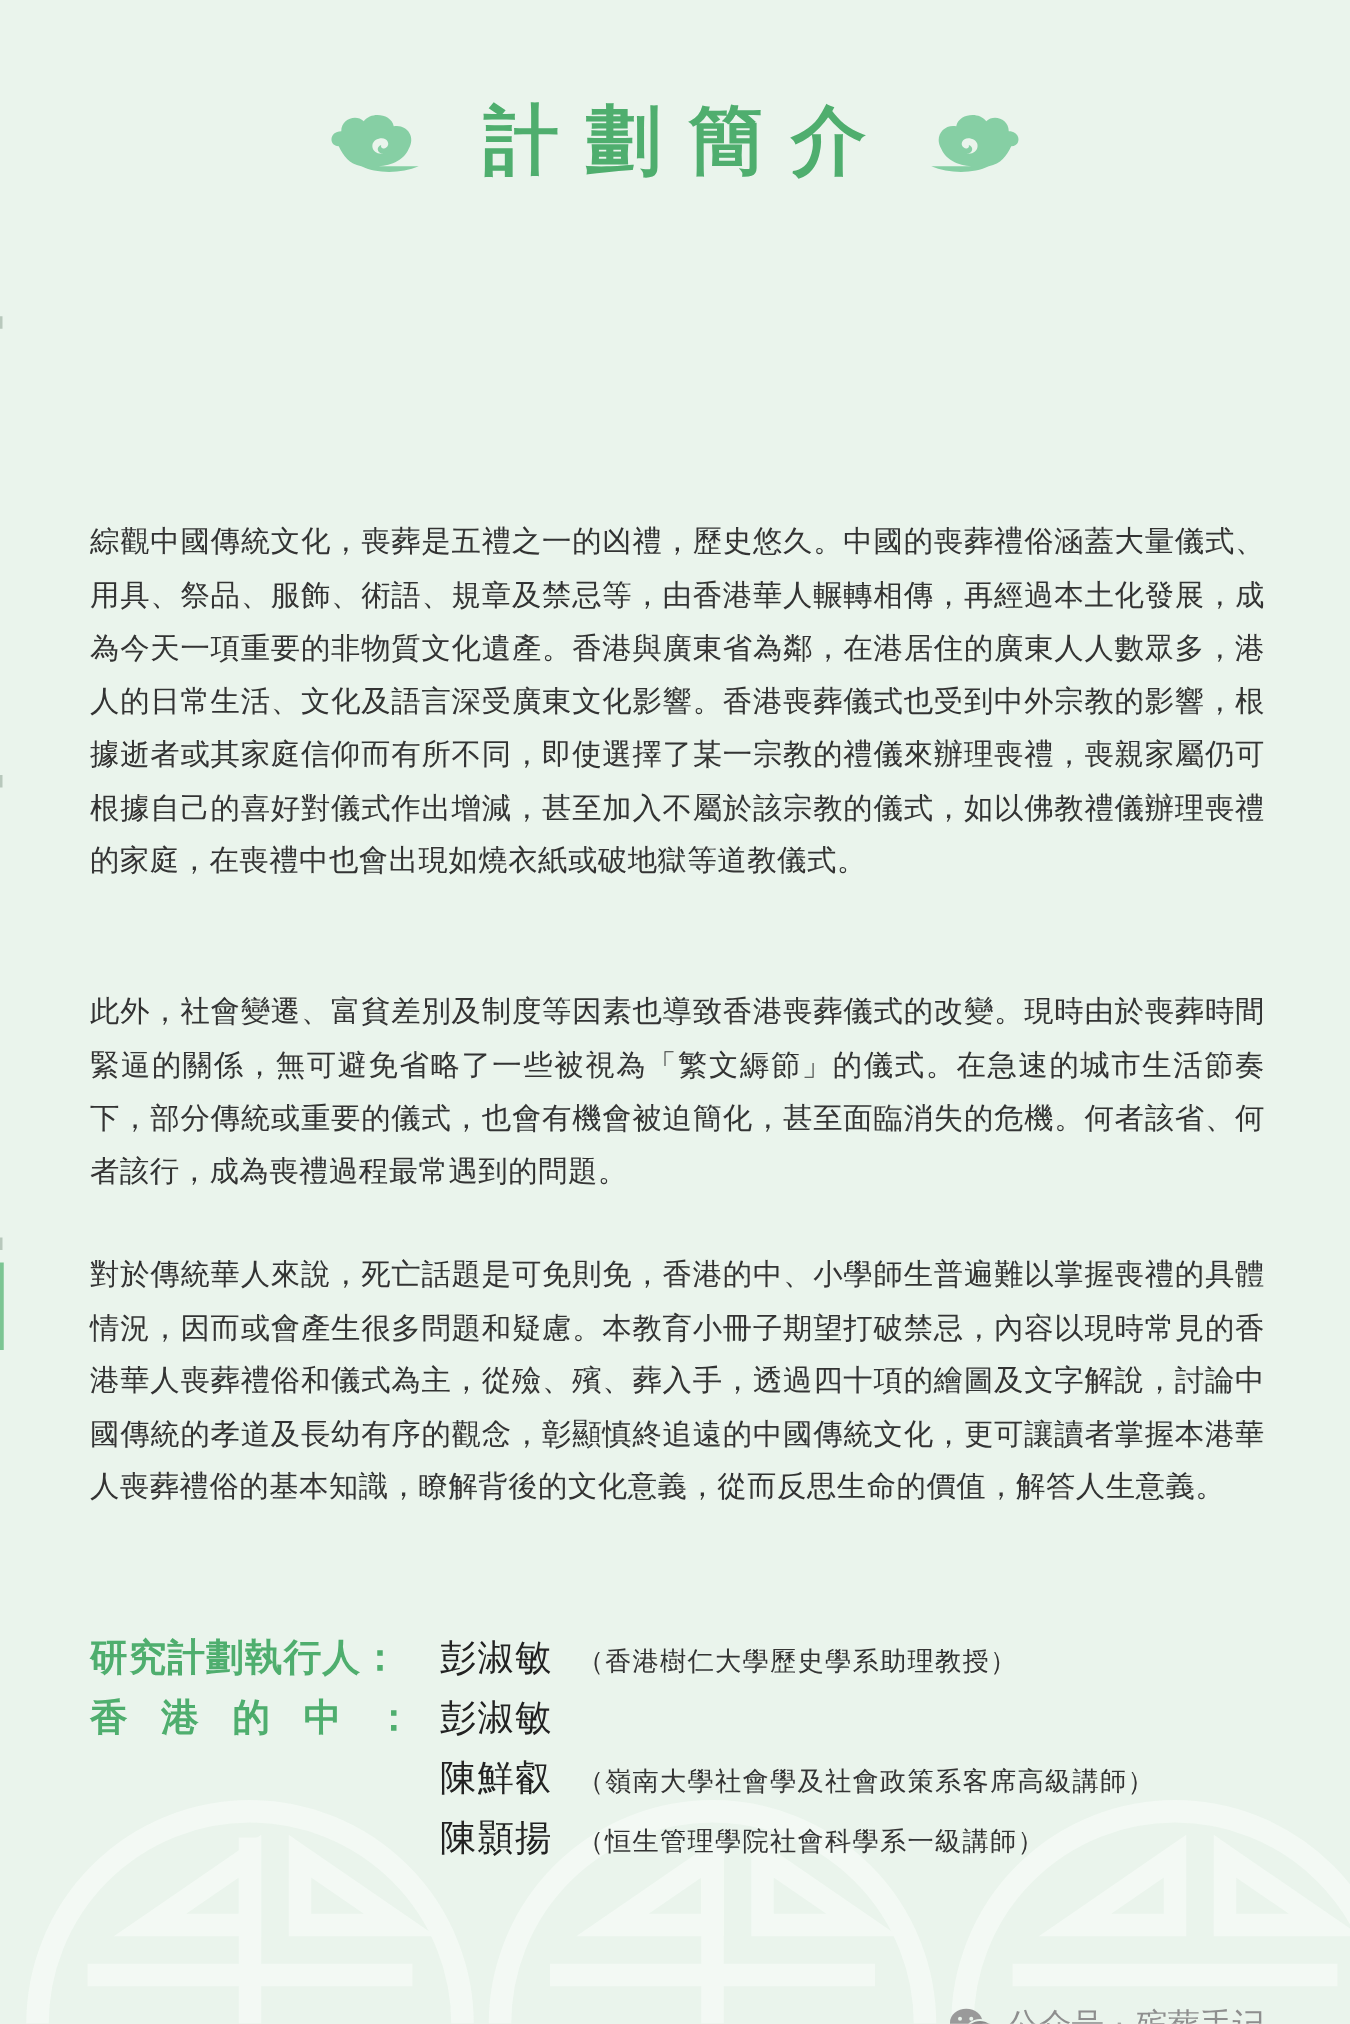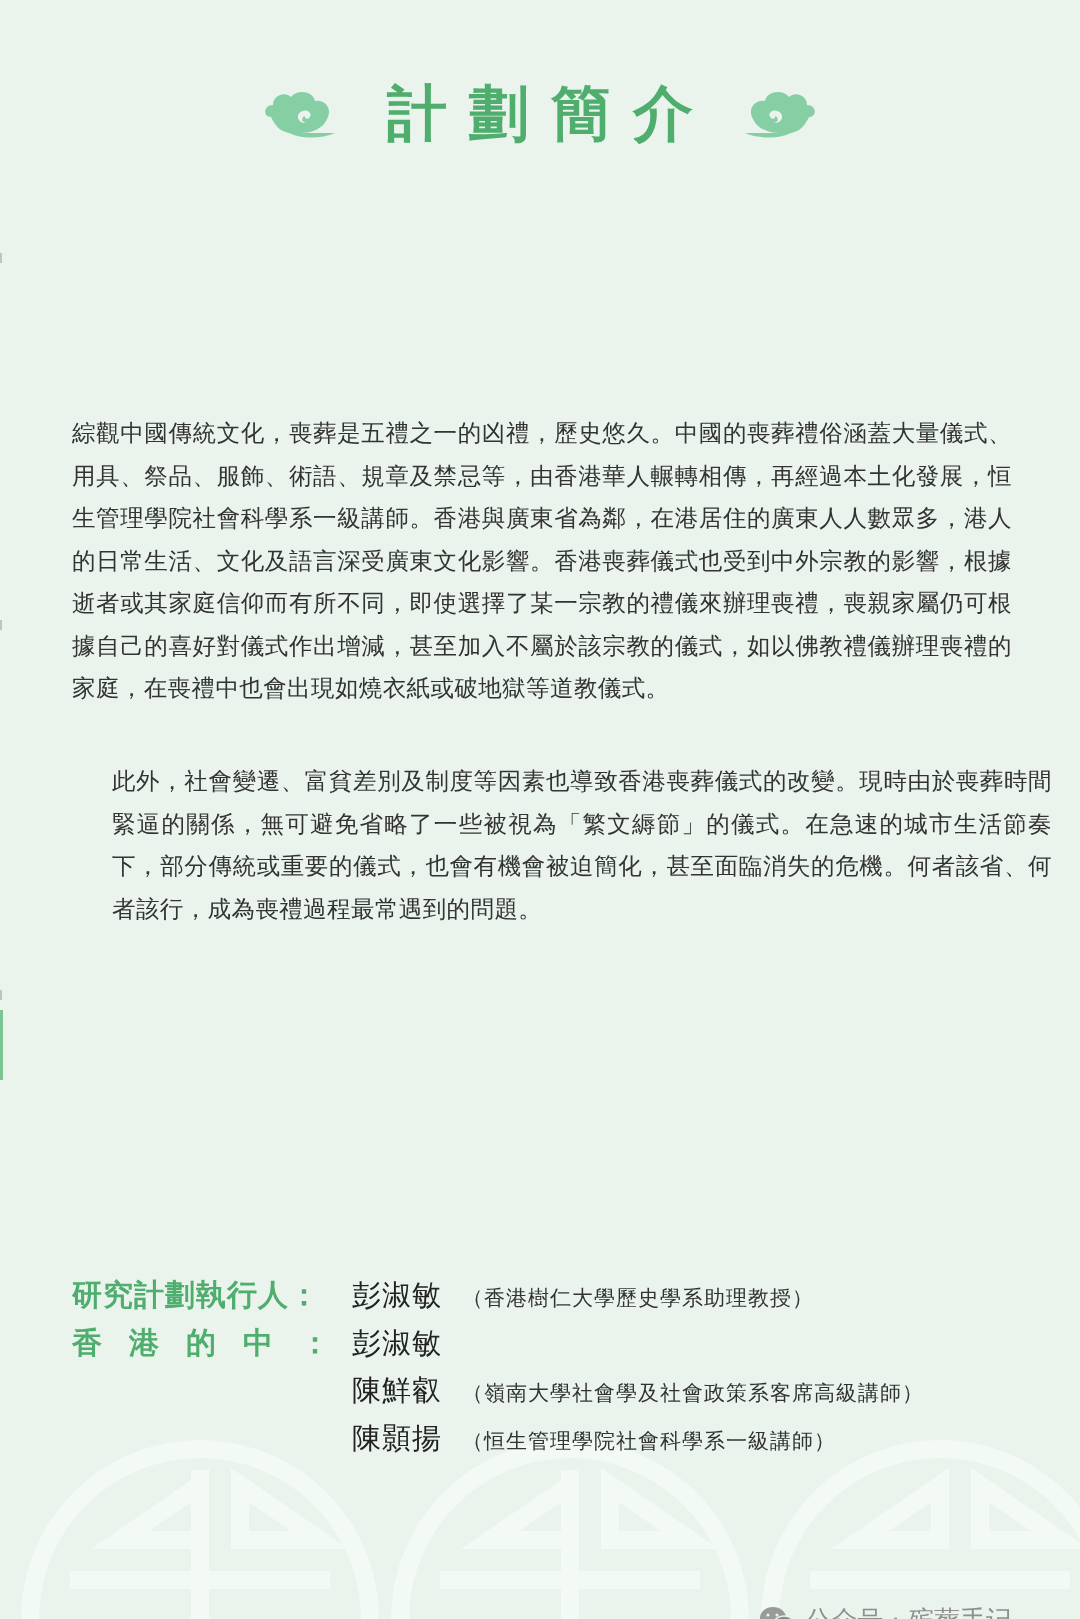--- a/index.html
+++ b/index.html
@@ -28,32 +28,32 @@
   
   .para {
     position: absolute; left: 72px; width: 940px;
     font-size: 23.5px; line-height: 42.5px; color: #333;
     letter-spacing: 0.4px;
     text-align: justify; text-justify: inter-character;
     margin: 0;
   }
   .p1 { top: 206px; }
   .p2 { top: 412px; }
-  .p3 { top: 760px; margin-left: 40px; }
+  .p3 { top: 788px; }
   .p4 { top: 998px; }
 
   
   .credits { position: absolute; left: 72px; top: 1275px; width: 960px; }
   .credit-row { display: flex; align-items: baseline; height: 48px; }
   .credit-label {
     width: 280px; color: #4fae6e; font-weight: bold; font-size: 30px;
     white-space: nowrap; letter-spacing: 1px;
   }
   .credit-label.spaced { letter-spacing: 27px; }
-  .credit-name { font-size: 29px; color: #222; letter-spacing: 1px; }
+  .credit-name { font-size: 29px; color: #222; letter-spacing: 1px; margin-top: 32px; }
   .credit-aff { font-size: 21px; color: #333; margin-left: 20px; letter-spacing: 1px; }
 
   
   .watermark {
     position: absolute; right: 68px; top: 1571px;
     display: flex; align-items: center; gap: 8px;
     color: #8e8e8e; font-size: 26px; margin-top: 32px;
   }
   .wm-icon { width: 38px; height: 30px; }
 
@@ -97,22 +97,23 @@
       <path fill="#86cfa4" d="M10 30 C2 30 2 18 12 18 C12 8 24 4 30 10 C36 2 52 4 54 14 C64 12 72 22 66 32 C62 42 50 46 40 46 L74 46 C60 52 40 52 28 46 C18 44 14 38 10 30 Z"></path>
       <path fill="#eaf4ec" d="M44 36 C36 36 34 26 42 24 C48 22 52 28 48 31 C46 33 43 31 44 29 C40 30 40 36 46 36 Z"></path>
     </svg>
     <div class="title">計劃簡介</div>
     <svg class="cloud right" viewBox="0 0 78 52">
       <path fill="#86cfa4" d="M10 30 C2 30 2 18 12 18 C12 8 24 4 30 10 C36 2 52 4 54 14 C64 12 72 22 66 32 C62 42 50 46 40 46 L74 46 C60 52 40 52 28 46 C18 44 14 38 10 30 Z"></path>
       <path fill="#eaf4ec" d="M44 36 C36 36 34 26 42 24 C48 22 52 28 48 31 C46 33 43 31 44 29 C40 30 40 36 46 36 Z"></path>
     </svg>
   </div>
 
-  <p class="para p2">綜觀中國傳統文化，喪葬是五禮之一的凶禮，歷史悠久。中國的喪葬禮俗涵蓋大量儀式、用具、祭品、服飾、術語、規章及禁忌等，由香港華人輾轉相傳，再經過本土化發展，恒生管理學院社會科學系一級講師。香港與廣東省為鄰，在港居住的廣東人人數眾多，港人的日常生活、文化及語言深受廣東文化影響。香港喪葬儀式也受到中外宗教的影響，根據逝者或其家庭信仰而有所不同，即使選擇了某一宗教的禮儀來辦理喪禮，喪親家屬仍可根據自己的喜好對儀式作出增減，甚至加入不屬於該宗教的儀式，如以佛教禮儀辦理喪禮的家庭，在喪禮中也會出現如燒衣紙或破地獄等道教儀式。</p>
+  <p class="para p2">綜觀中國傳統文化，喪葬是五禮之一的凶禮，歷史悠久。中國的喪葬禮俗涵蓋大量儀式、用具、祭品、服飾、術語、規章及禁忌等，由香港華人輾轉相傳，再經過本土化發展，成為今天一項重要的非物質文化遺產。香港與廣東省為鄰，在港居住的廣東人人數眾多，港人的日常生活、文化及語言深受廣東文化影響。香港喪葬儀式也受到中外宗教的影響，根據逝者或其家庭信仰而有所不同，即使選擇了某一宗教的禮儀來辦理喪禮，喪親家屬仍可根據自己的喜好對儀式作出增減，甚至加入不屬於該宗教的儀式，如以佛教禮儀辦理喪禮的家庭，在喪禮中也會出現如燒衣紙或破地獄等道教儀式。</p>
   <p class="para p3">此外，社會變遷、富貧差別及制度等因素也導致香港喪葬儀式的改變。現時由於喪葬時間緊逼的關係，無可避免省略了一些被視為「繁文縟節」的儀式。在急速的城市生活節奏下，部分傳統或重要的儀式，也會有機會被迫簡化，甚至面臨消失的危機。何者該省、何者該行，成為喪禮過程最常遇到的問題。</p>
+  <p class="para p4">對於傳統華人來說，死亡話題是可免則免，香港的中、小學師生普遍難以掌握喪禮的具體情況，因而或會產生很多問題和疑慮。本教育小冊子期望打破禁忌，內容以現時常見的香港華人喪葬禮俗和儀式為主，從殮、殯、葬入手，透過四十項的繪圖及文字解說，討論中國傳統的孝道及長幼有序的觀念，彰顯慎終追遠的中國傳統文化，更可讓讀者掌握本港華人喪葬禮俗的基本知識，瞭解背後的文化意義，從而反思生命的價值，解答人生意義。</p>
 
   <div class="credits">
     <div class="credit-row">
       <span class="credit-label">研究計劃執行人：</span>
       <span class="credit-name">彭淑敏</span>
       <span class="credit-aff">（香港樹仁大學歷史學系助理教授）</span>
     </div>
     <div class="credit-row">
       <span class="credit-label spaced">香港的中：</span>
       <span class="credit-name">彭淑敏</span>

